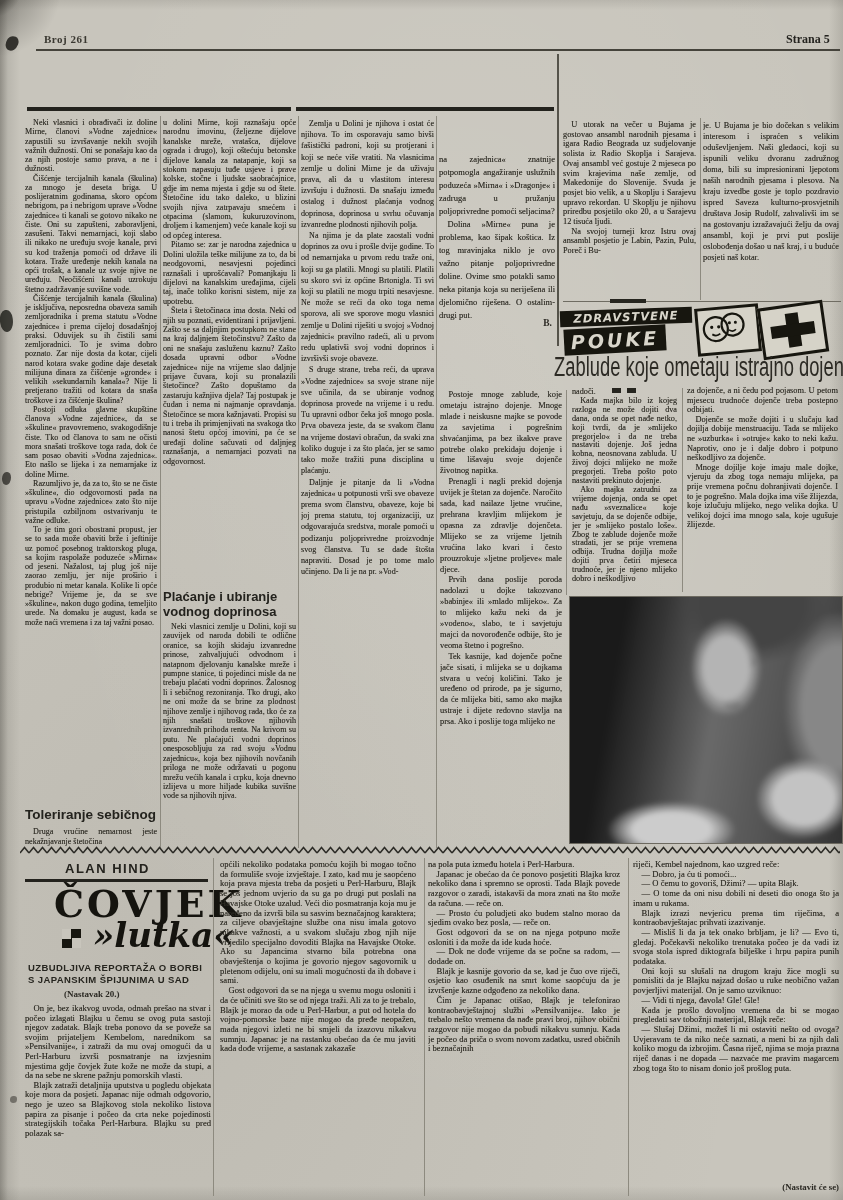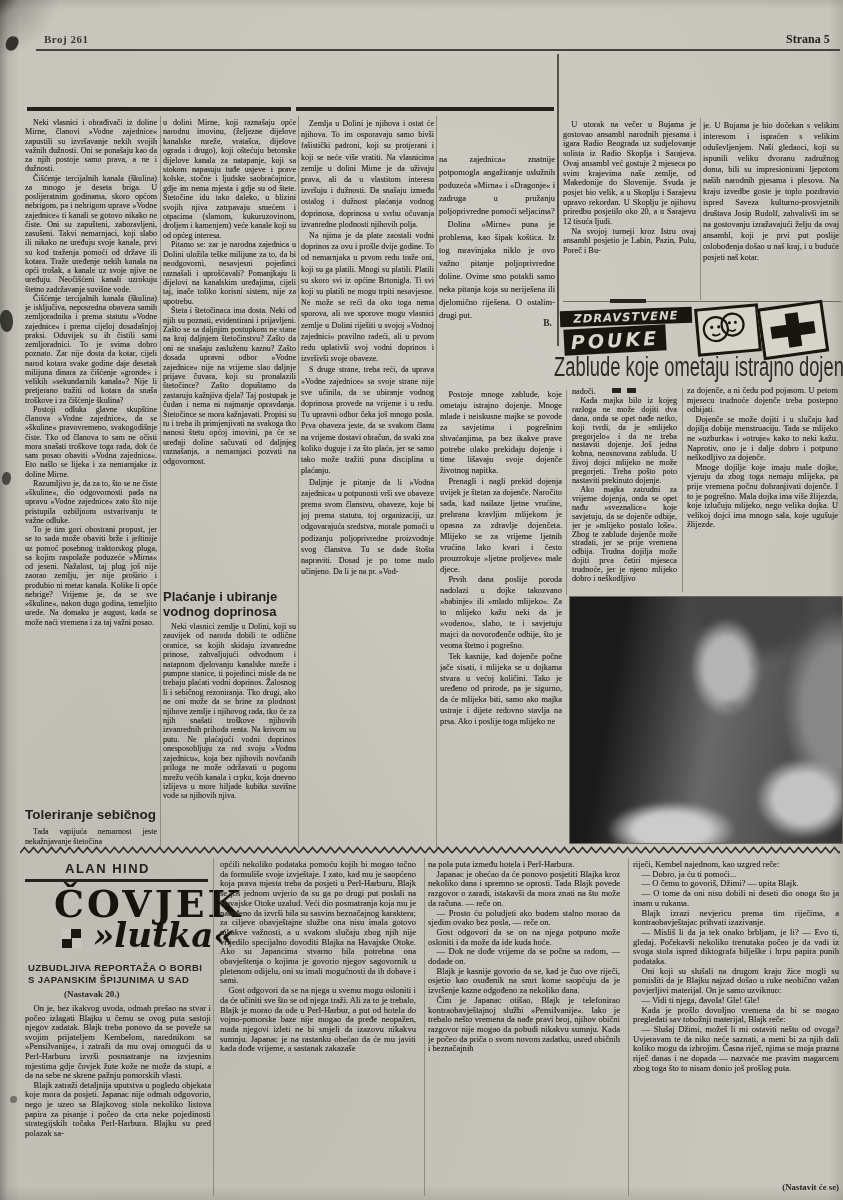--- a/index.html
+++ b/index.html
@@ -121,21 +121,21 @@
   <div class="abs uline ul1"></div>
   <div class="abs uline ul2"></div>
 
   <div class="col c1"> Neki vlasnici i obrađivači iz doline Mirne, članovi »Vodne zajednice« zapustili su izvršavanje nekih svojih važnih dužnosti. Oni se ponašaju kao da za njih postoje samo prava, a ne i dužnosti.
  Čišćenje tercijalnih kanala (škulina) za mnogo je deseta briga. U poslijeratnim godinama, skoro općom nebrigom, pa i nebrigom uprave »Vodne zajednice« ti kanali se gotovo nikako ne čiste. Oni su zapušteni, zaboravljeni, zasušeni. Takvi nemarnjaci, koji slabo ili nikako ne uređuju svoje kanale, prvi su kod traženja pomoći od države ili kotara. Traže uređenje nekih kanala na opći trošak, a kanale uz svoje njive ne uređuju. Neočišćeni kanali uzrokuju štetno zadržavanje suvišne vode.
  Čišćenje tercijalnih kanala (škulina) je isključiva, neposredna obaveza samih zemljoradnika i prema statutu »Vodne zajednice« i prema cijeloj dosadašnjoj praksi. Oduvijek su ih čistili sami zemljoradnici. To je svima dobro poznato. Zar nije dosta da kotar, cijeli narod kotara svake godine daje desetak milijuna dinara za čišćenje »gronde« i velikih »sekundarnih kanala«? Nije li pretjerano tražiti od kotara da snaša troškove i za čišćenje škulina?
  Postoji odluka glavne skupštine članova »Vodne zajednice«, da se »škuline« pravovremeno, svakogodišnje čiste. Tko od članova to sam ne očisti mora snašati troškove toga rada, dok će sam posao obaviti »Vodna zajednica«. Eto našlo se lijeka i za nemarnjake iz doline Mirne.
  Razumljivo je, da za to, što se ne čiste »škuline«, dio odgovornosti pada na upravu »Vodne zajednice« zato što nije pristupila ozbiljnom ostvarivanju te važne odluke.
  To je tim gori obostrani propust, jer se to sada može obaviti brže i jeftinije uz pomoć posebnog traktorskog pluga, sa kojim raspolaže poduzeće »Mirna« od jeseni. Nažalost, taj plug još nije zaorao zemlju, jer nije proširio i produbio ni metar kanala. Kolike li opće nebrige? Vrijeme je, da se sve »škuline«, nakon dugo godina, temeljito urede. Na domaku je august, kada se može naći vremena i za taj važni posao.</div>
   <div class="abs c1sub">Toleriranje sebičnog</div>
-  <div class="col c1tail"> Tada vapijuća nemarnost jeste nekažnjavanje štetočina</div>
+  <div class="col c1tail"> Druga vrućine nemarnost jeste nekažnjavanje štetočina</div>
 
   <div class="col c2">u dolini Mirne, koji raznašaju opće narodnu imovinu, (željezne dijelove kanalske mreže, vratašca, dijelove ograda i drugo), koji oštećuju betonske dijelove kanala za natapanje, koji sa stokom napasuju tuđe usjeve i prave kolske, stočne i ljudske saobraćajnice, gdje im nema mjesta i gdje su od štete. Štetočine idu tako daleko, u blizini svojih njiva zatrpavaju smećem i otpacima (slamom, kukuruzovinom, droljem i kamenjem) veće kanale koji su od općeg interesa.
  Pitamo se: zar je narodna zajednica u Dolini uložila teške milijune za to, da bi neodgovorni, nesavjesni pojedinci raznašali i uprošćavali? Pomanjkaju li dijelovi na kanalskim uređajima, cijeli taj, inače toliko korisni sistem, nije za upotrebu.
  Šteta i štetočinaca ima dosta. Neki od njih su poznati, evidentirani i prijavljeni. Zašto se sa daljnjim postupkom ne stane na kraj daljnjem štetočinstvu? Zašto da oni ne snašaju zasluženu kaznu? Zašto dosada upravni odbor »Vodne zajednice« nije na vrijeme slao daljnje prijave čuvara, koji su pronalazili štetočince? Zašto dopuštamo da zastaruju kažnjiva djela? Taj postupak je čudan i nema ni najmanje opravdanja. Štetočince se mora kažnjavati. Propisi su tu i treba ih primjenjivati na svakoga tko nanosi štetu općoj imovini, pa će se uređaji doline sačuvati od daljnjeg raznašanja, a nemarnjaci pozvati na odgovornost.</div>
   <div class="abs c2sub">Plaćanje i ubiranje
 vodnog doprinosa</div>
   <div class="col c2tail"> Neki vlasnici zemlje u Dolini, koji su zauvijek od naroda dobili te odlične oranice, sa kojih skidaju izvanredne prinose, zahvaljujući odvodnom i natapnom djelovanju kanalske mreže i pumpne stanice, ti pojedinci misle da ne trebaju plaćati vodni doprinos. Žalosnog li i sebičnog rezoniranja. Tko drugi, ako ne oni može da se brine za plodnost njihove zemlje i njihovog rada, tko će za njih snašati troškove njihovih izvanrednih prihoda renta. Na krivom su putu. Ne plaćajući vodni doprinos onesposobljuju za rad svoju »Vodnu zajednicu«, koja bez njihovih novčanih priloga ne može održavati u pogonu mrežu većih kanala i crpku, koja dnevno izlijeva u more hiljade kubika suvišne vode sa njihovih njiva.</div>
 
   <div class="col c3"> Zemlja u Dolini je njihova i ostat će njihova. To im osporavaju samo bivši fašistički padroni, koji su protjerani i koji se neće više vratiti. Na vlasnicima zemlje u dolini Mirne je da uživaju prava, ali da u vlastitom interesu izvršuju i dužnosti. Da snašaju između ostalog i dužnost plaćanja vodnog doprinosa, doprinosa u svrhu očuvanja izvanredne plodnosti njihovih polja.
  Na njima je da plate zaostali vodni doprinos za ovu i prošle dvije godine. To od nemarnjaka u prvom redu traže oni, koji su ga platili. Mnogi su platili. Platili su skoro svi iz općine Brtonigla. Ti svi koji su platili ne mogu trpiti nesavjesne. Ne može se reći da oko toga nema sporova, ali sve sporove mogu vlasnici zemlje u Dolini riješiti u svojoj »Vodnoj zajednici« pravilno radeći, ali u prvom redu uplativši svoj vodni doprinos i izvršivši svoje obaveze.

